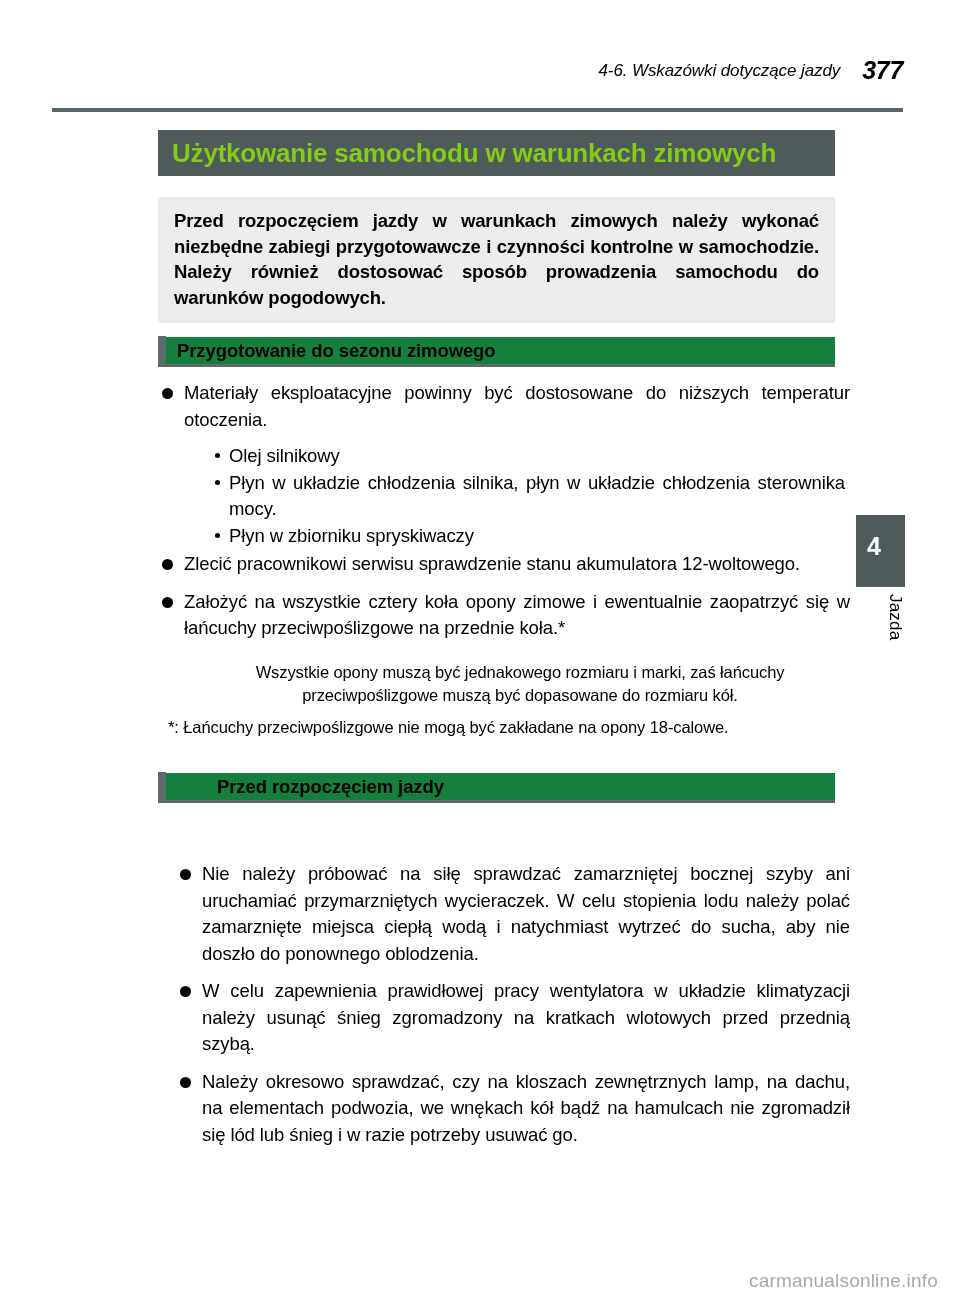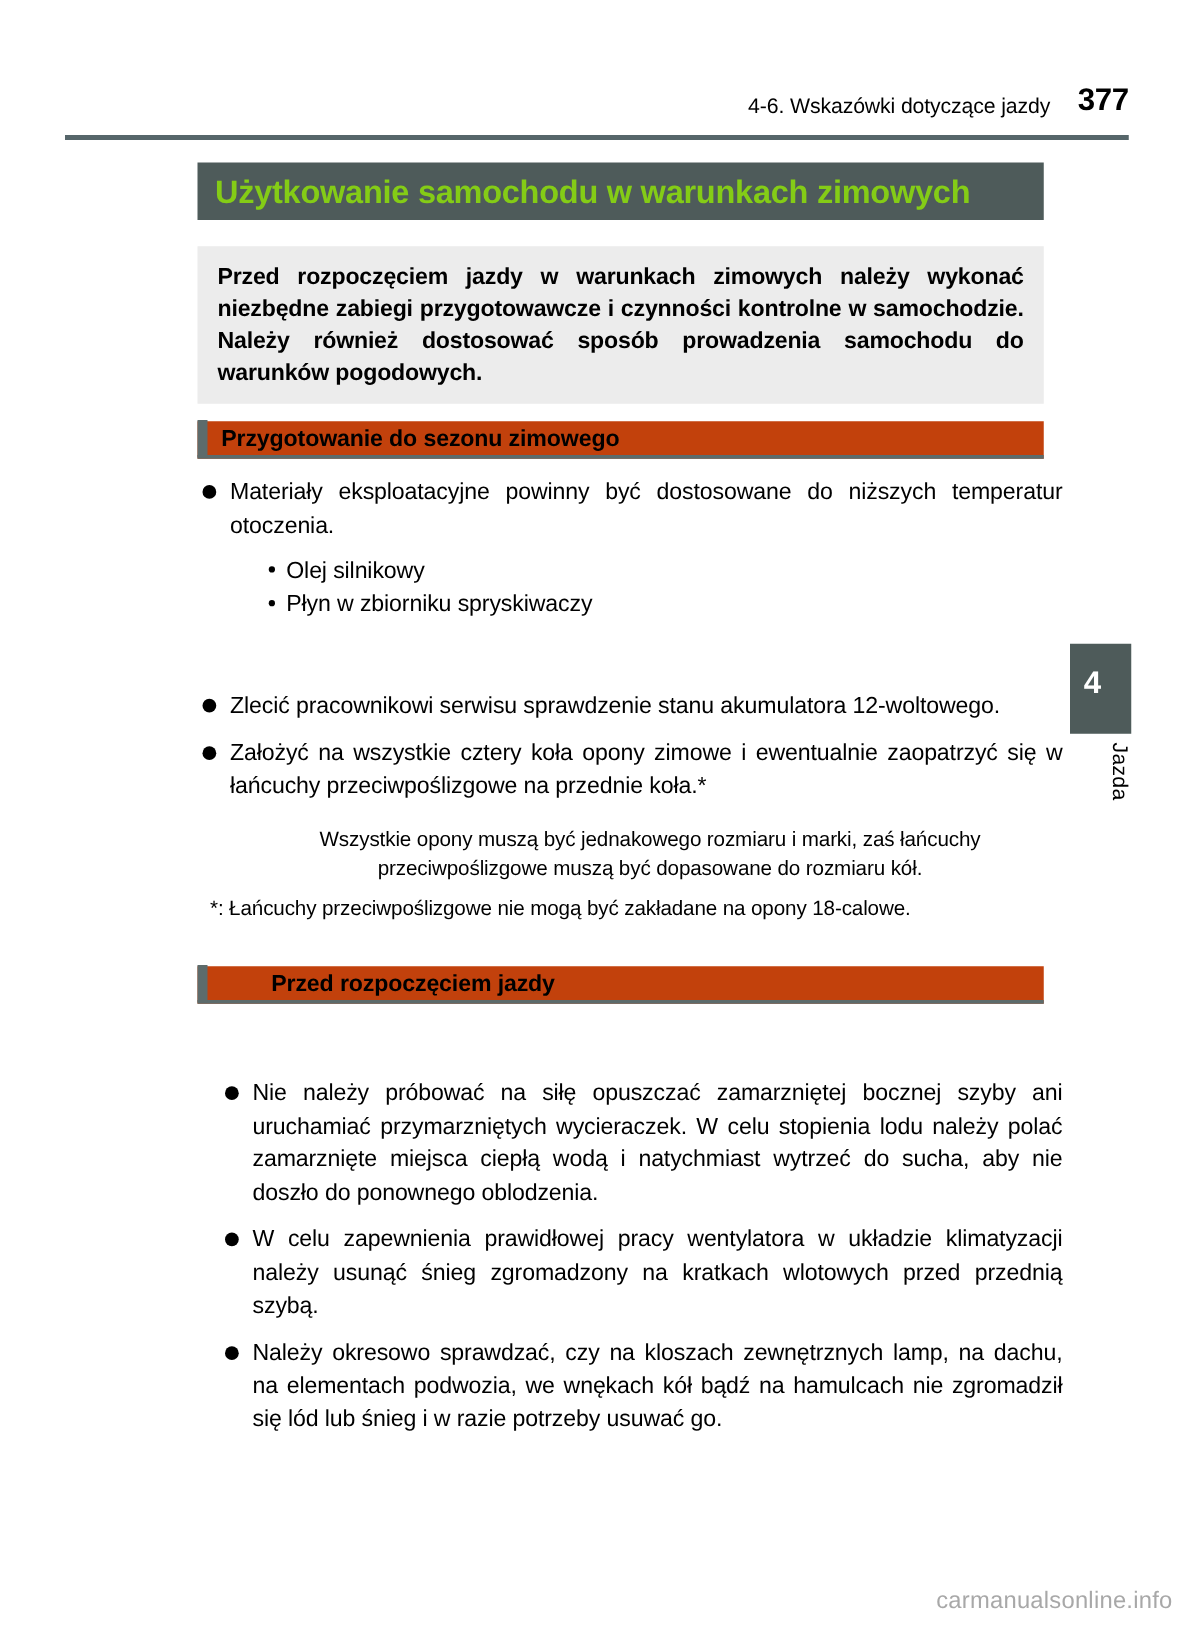--- a/index.html
+++ b/index.html
@@ -18,25 +18,26 @@
 
   .page {
     position: absolute;
     inset: 0;
   }
 
   
   .running-head {
     position: absolute;
     left: 52px;
-    top: 66px;
+    top: 56px;
     width: 851px;
     display: flex;
     justify-content: flex-end;
-    align-items: flex-end;
+    align-items: center;
+    font-style: italic;
   }
   .running-head-title {
     font-size: 17px;
     letter-spacing: -0.1px;
     color: #000;
   }
   .running-head-page {
     font-size: 25px;
     font-weight: bold;
     margin-left: 22px;
@@ -91,21 +92,21 @@
     text-justify: inter-word;
     letter-spacing: -0.15px;
   }
 
   
   .section-head {
     position: absolute;
     left: 158px;
     width: 677px;
     height: 30px;
-    background: #c2410c;
+    background: #15803d;
     border-bottom: 3px solid #5d6b6b;
     display: flex;
     align-items: center;
     box-sizing: border-box;
   }
   .section-head-tab {
     width: 8px;
     height: 30px;
     background: #5d6b6b;
     flex: none;
@@ -268,20 +269,24 @@
     </div>
   </div>
 
   <div class="block" style="left:213px; top:443px; width:632px;">
     <div class="subbullet-item">
       <span class="subbullet-dot"></span>
       <span class="subbullet-text" style="text-align:left;">Olej silnikowy</span>
     </div>
     <div class="subbullet-item">
       <span class="subbullet-dot"></span>
+      <span class="subbullet-text">Płyn w układzie chłodzenia silnika, płyn w układzie chłodzenia sterownika mocy.</span>
+    </div>
+    <div class="subbullet-item">
+      <span class="subbullet-dot"></span>
       <span class="subbullet-text" style="text-align:left;">Płyn w zbiorniku spryskiwaczy</span>
     </div>
   </div>
 
   <div class="block" style="left:158px; top:551px; width:692px;">
     <div class="bullet-item">
       <span class="bullet-dot"></span>
       <span class="bullet-text">Zlecić pracownikowi serwisu sprawdzenie stanu akumulatora 12-wol­towego.</span>
     </div>
     <div class="bullet-item">
@@ -300,21 +305,21 @@
 
   <div class="section-head" style="top:773px;gap:40px;">
     <span class="section-head-tab"></span>
     <span class="section-head-text">Przed rozpoczęciem jazdy</span>
   </div>
 
 
   <div class="block" style="left:176px; top:861px; width:674px;">
     <div class="bullet-item">
       <span class="bullet-dot"></span>
-      <span class="bullet-text">Nie należy próbować na siłę opuszczać zamarzniętej bocznej szy­by ani uruchamiać przymarzniętych wycieraczek. W celu stopienia lodu należy polać zamarznięte miejsca ciepłą wodą i natychmiast wytrzeć do sucha, aby nie doszło do ponownego oblodzenia.</span>
+      <span class="bullet-text">Nie należy próbować na siłę sprawdzać zamarzniętej bocznej szy­by ani uruchamiać przymarzniętych wycieraczek. W celu stopienia lodu należy polać zamarznięte miejsca ciepłą wodą i natychmiast wytrzeć do sucha, aby nie doszło do ponownego oblodzenia.</span>
     </div>
     <div class="bullet-item">
       <span class="bullet-dot"></span>
       <span class="bullet-text">W celu zapewnienia prawidłowej pracy wentylatora w układzie kli­matyzacji należy usunąć śnieg zgromadzony na kratkach wloto­wych przed przednią szybą.</span>
     </div>
     <div class="bullet-item">
       <span class="bullet-dot"></span>
       <span class="bullet-text">Należy okresowo sprawdzać, czy na kloszach zewnętrznych lamp, na dachu, na elementach podwozia, we wnękach kół bądź na hamul­cach nie zgromadził się lód lub śnieg i w razie potrzeby usuwać go.</span>
     </div>
   </div>

